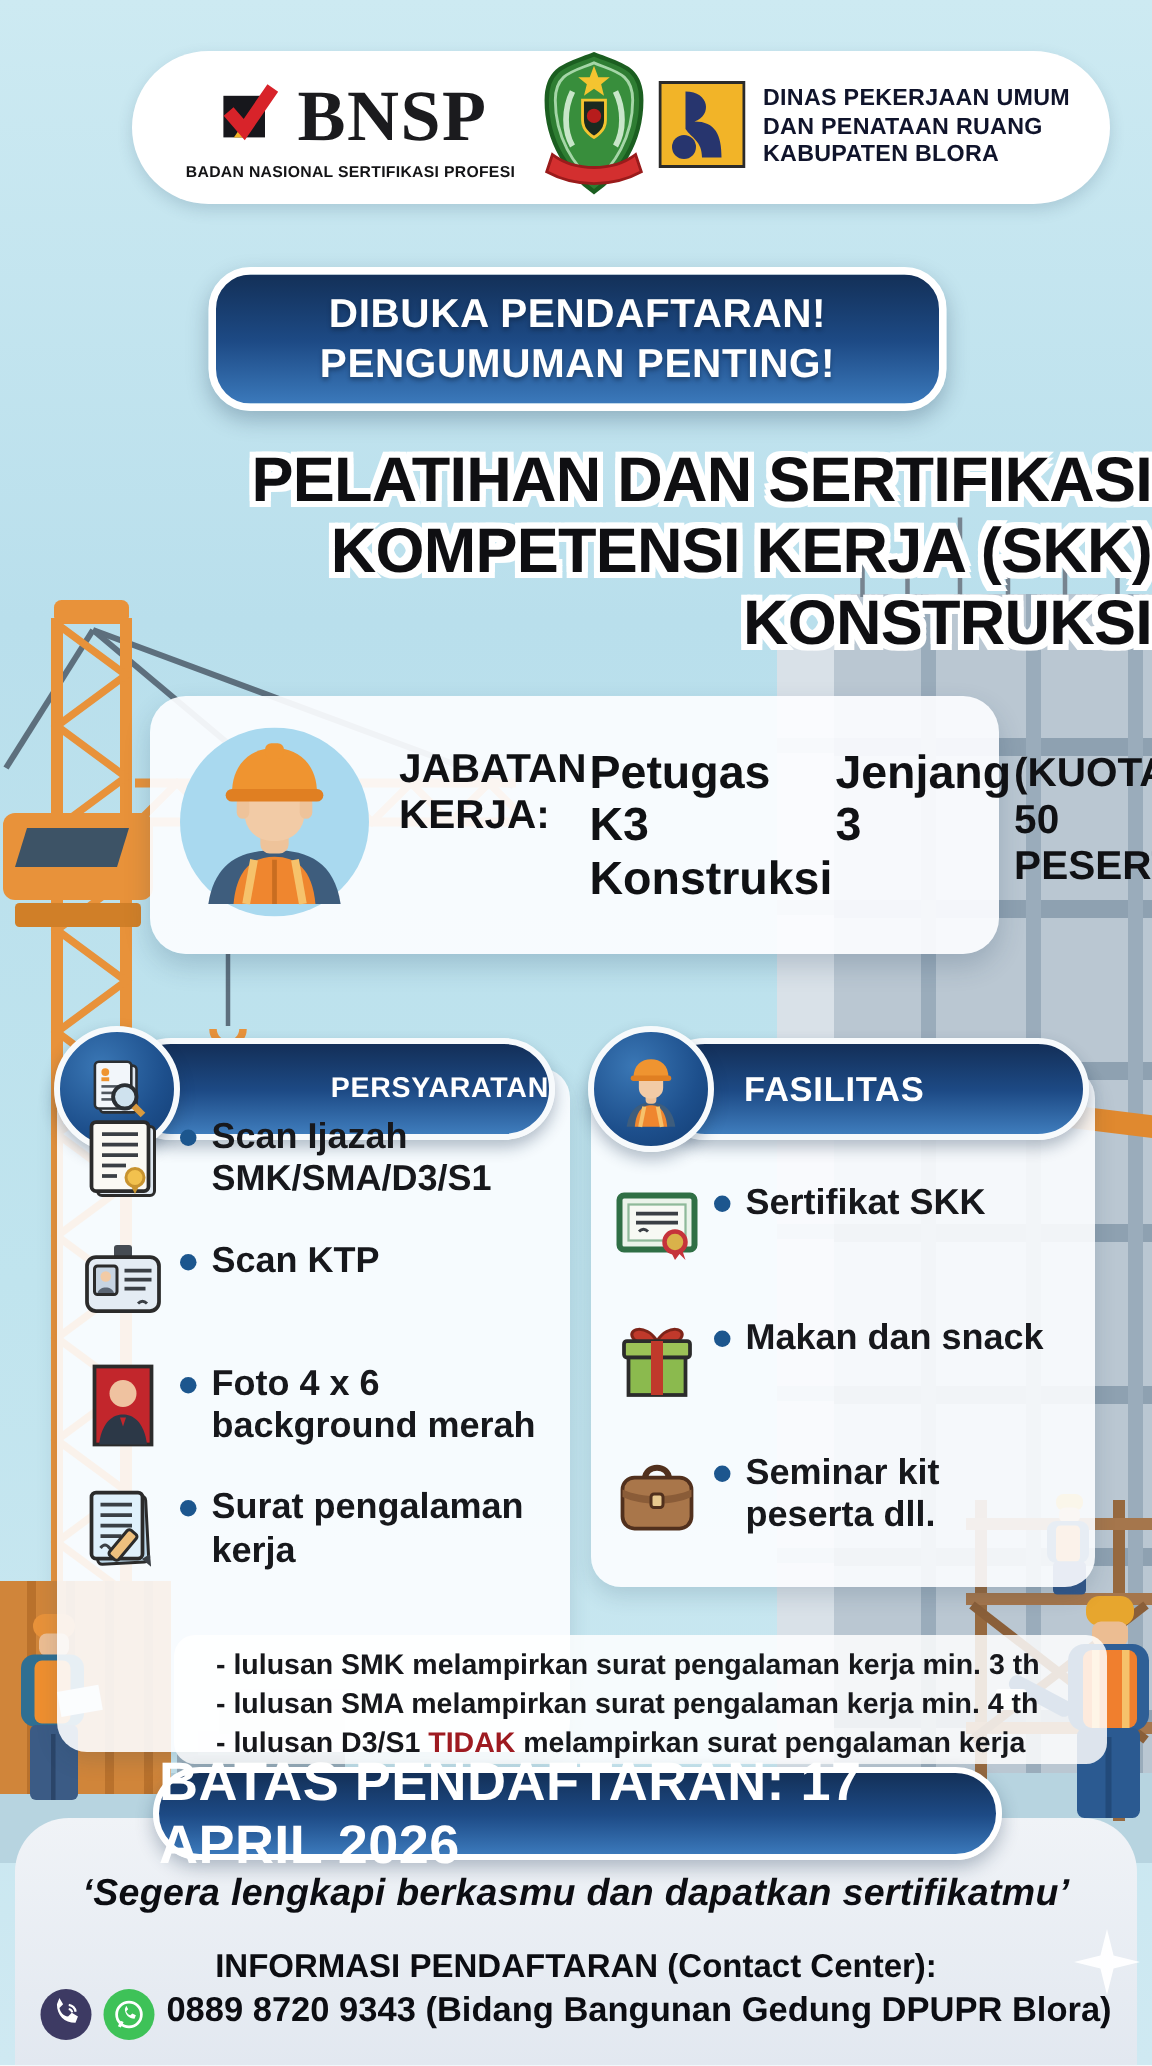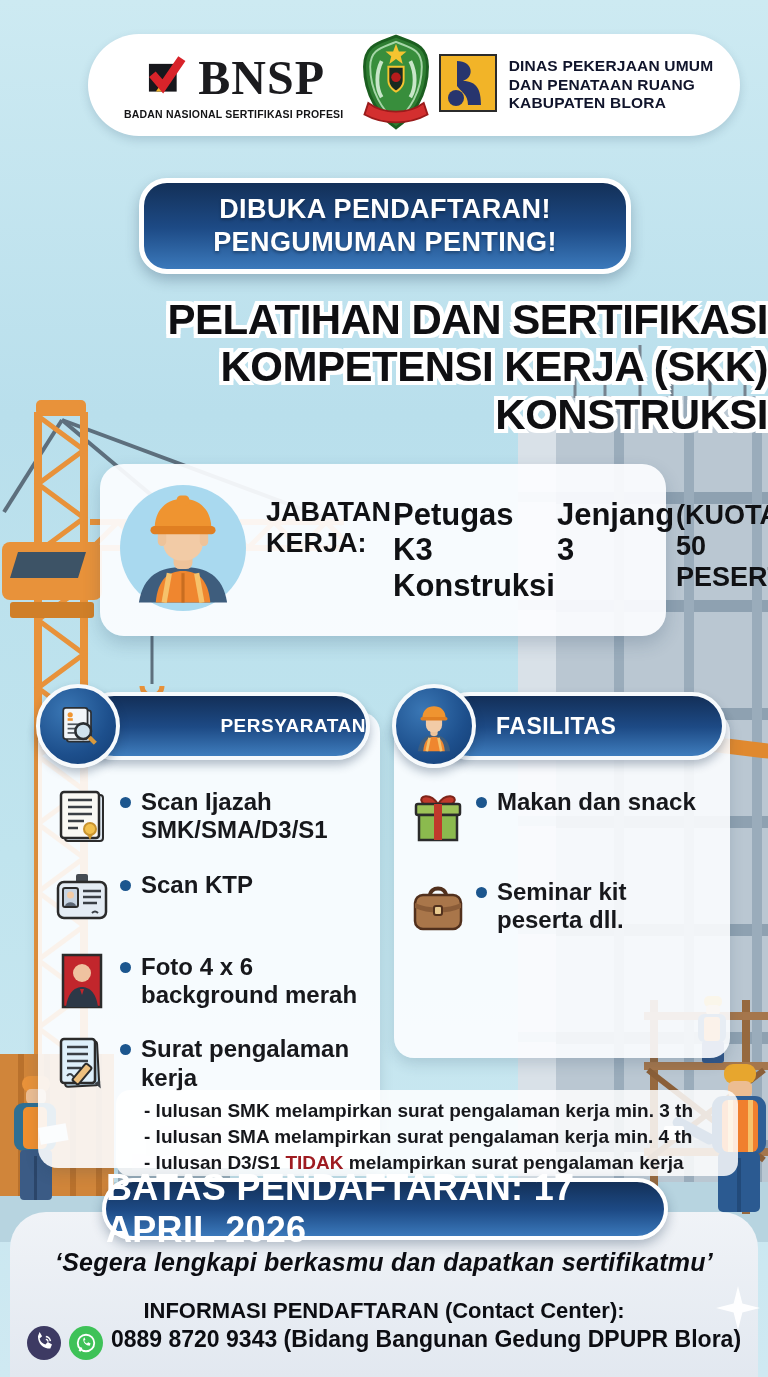--- a/index.html
+++ b/index.html
@@ -69,21 +69,21 @@
     background:radial-gradient(circle at 35% 30%,#3a77b5 0%,#1d4f8c 60%,#123c72 100%);
     box-shadow:0 5px 10px rgba(20,45,75,.3);
     display:flex;align-items:center;justify-content:center;
   }
   .hdr-left{left:36px;top:684px;width:334px;}
   .hdr-right{left:392px;top:684px;width:334px;}
   .hdr-left .pill div{text-align:right;padding-left:44px;font-size:19px;font-weight:800;color:#fff;letter-spacing:.5px;}
   .hdr-right .pill div{text-align:left;padding-left:56px;font-size:23px;font-weight:800;color:#fff;line-height:1.08;letter-spacing:.5px;}
   
   .items{display:flex;flex-direction:column;z-index:3;}
-  .items-left{left:54px;top:788px;width:312px;gap:26px;}
+  .items-left{left:54px;top:744px;width:312px;gap:26px;}
   .items-right{left:410px;top:788px;width:306px;gap:34px;}
   .item{display:flex;align-items:flex-start;gap:10px;}
   .item .ic{flex:0 0 56px;height:56px;}
   .dot{flex:0 0 11px;height:11px;border-radius:50%;background:#1c568e;margin-top:9px;}
   .item .txt{font-size:24px;font-weight:800;color:#17181c;line-height:1.18;}
   
   .notes{
     left:116px;top:1090px;width:622px;height:86px;z-index:4;
     background:rgba(255,255,255,.84);border-radius:14px;
     padding:8px 28px;box-sizing:border-box;
@@ -412,20 +412,35 @@
       </span>
       <span class="dot"></span>
       <div class="txt">Surat pengalaman kerja</div>
     </div>
   </div>
 
   <div class="abs items items-right">
     <div class="item">
       <span class="ic">
         <svg width="56" height="56" viewBox="0 0 56 56">
+          <rect x="3" y="9" width="50" height="36" rx="3" fill="#eaf3ea" stroke="#2f6f45" stroke-width="4"></rect>
+          <rect x="9" y="15" width="38" height="24" fill="#f7f9f4" stroke="#8fb99a" stroke-width="1.5"></rect>
+          <line x1="14" y1="21" x2="42" y2="21" stroke="#3a3f45" stroke-width="2.5"></line>
+          <line x1="14" y1="27" x2="42" y2="27" stroke="#3a3f45" stroke-width="2.5"></line>
+          <path d="M16 33 q3 -3 6 0" stroke="#3a3f45" stroke-width="2" fill="none"></path>
+          <polygon points="36,44 40,52 43,48 47,52 44,43" fill="#c5333b"></polygon>
+          <circle cx="40" cy="40" r="7" fill="#d9b24a" stroke="#c5333b" stroke-width="3"></circle>
+        </svg>
+      </span>
+      <span class="dot"></span>
+      <div class="txt">Sertifikat SKK</div>
+    </div>
+    <div class="item">
+      <span class="ic">
+        <svg width="56" height="56" viewBox="0 0 56 56">
           <path d="M28 16 C20 4 8 8 12 14 C15 19 24 17 28 16 Z" fill="#c0392b" stroke="#7d2419" stroke-width="2"></path>
           <path d="M28 16 C36 4 48 8 44 14 C41 19 32 17 28 16 Z" fill="#c0392b" stroke="#7d2419" stroke-width="2"></path>
           <rect x="6" y="16" width="44" height="11" rx="2" fill="#9cc257" stroke="#2b2b2b" stroke-width="2.5"></rect>
           <rect x="9" y="27" width="38" height="25" fill="#8bba4e" stroke="#2b2b2b" stroke-width="2.5"></rect>
           <rect x="24" y="16" width="8" height="36" fill="#c0392b"></rect>
         </svg>
       </span>
       <span class="dot"></span>
       <div class="txt">Makan dan snack</div>
     </div>

